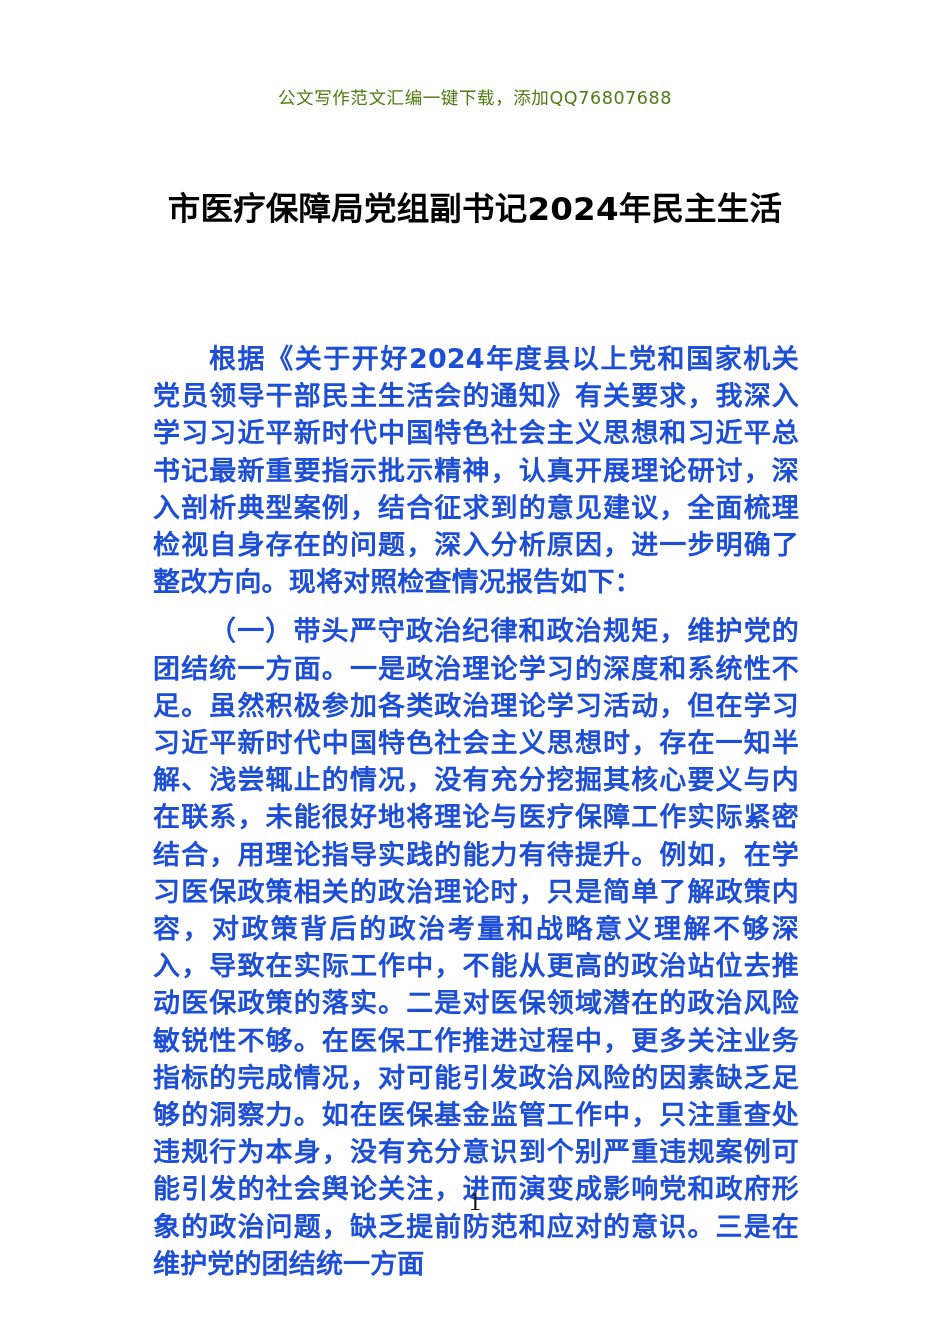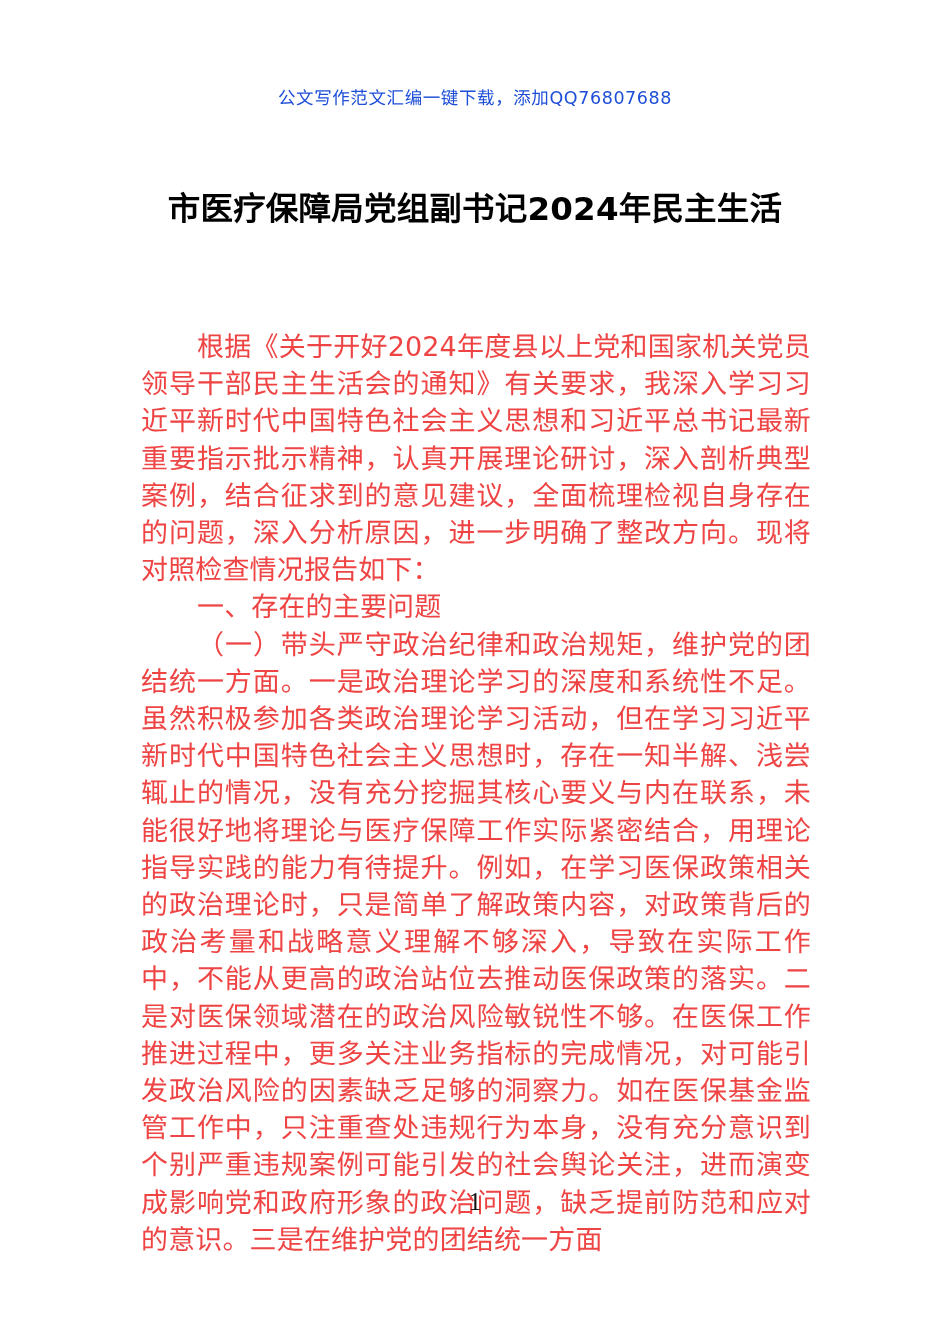--- a/index.html
+++ b/index.html
@@ -25,21 +25,21 @@
   .promo-header {
     position: absolute;
     top: 84px;
     left: 0;
     width: 950px;
     text-align: center;
     font-family: "DejaVu Sans", "Liberation Sans", sans-serif;
     font-size: 17.5px;
     font-weight: 500;
     letter-spacing: 0.6px;
-    color: #1d4ed8;
+    color: #4d7c0f;
     white-space: nowrap;
   }
 
   
   .doc-title {
     position: absolute;
     top: 178px;
     left: 141px;
     width: 668px;
     text-align: center;
@@ -60,23 +60,23 @@
     width: 670px;
   }
 
   .para {
     font-size: 27px;
     line-height: 37.2px;
     letter-spacing: 0.15px;
     text-align: justify;
     text-justify: inter-character;
     text-indent: 56px;
-    margin: 0;
-    color: #ef4444;
-    font-weight: 400;
+    margin: 12px;
+    color: #1d4ed8;
+    font-weight: 700;
     word-break: break-all;
   }
 
   
   .para.last { text-align: justify; }
 
   
   .page-number {
     position: absolute;
     top: 1188px;
@@ -94,19 +94,18 @@
 <div class="page">
 
   <div class="promo-header">公文写作范文汇编一键下载，添加QQ76807688</div>
 
   <div class="doc-title">
     <span class="tl">市医疗保障局党组副书记2024年民主生活</span>
   </div>
 
   <div class="body-block">
     <p class="para">根据《关于开好2024年度县以上党和国家机关党员领导干部民主生活会的通知》有关要求，我深入学习习近平新时代中国特色社会主义思想和习近平总书记最新重要指示批示精神，认真开展理论研讨，深入剖析典型案例，结合征求到的意见建议，全面梳理检视自身存在的问题，深入分析原因，进一步明确了整改方向。现将对照检查情况报告如下：</p>
-    <p class="para">一、存在的主要问题</p>
     <p class="para last">（一）带头严守政治纪律和政治规矩，维护党的团结统一方面。一是政治理论学习的深度和系统性不足。虽然积极参加各类政治理论学习活动，但在学习习近平新时代中国特色社会主义思想时，存在一知半解、浅尝辄止的情况，没有充分挖掘其核心要义与内在联系，未能很好地将理论与医疗保障工作实际紧密结合，用理论指导实践的能力有待提升。例如，在学习医保政策相关的政治理论时，只是简单了解政策内容，对政策背后的政治考量和战略意义理解不够深入，导致在实际工作中，不能从更高的政治站位去推动医保政策的落实。二是对医保领域潜在的政治风险敏锐性不够。在医保工作推进过程中，更多关注业务指标的完成情况，对可能引发政治风险的因素缺乏足够的洞察力。如在医保基金监管工作中，只注重查处违规行为本身，没有充分意识到个别严重违规案例可能引发的社会舆论关注，进而演变成影响党和政府形象的政治问题，缺乏提前防范和应对的意识。三是在维护党的团结统一方面</p>
   </div>
 
   <div class="page-number">1</div>
 
 </div>
 
 </body></html>

